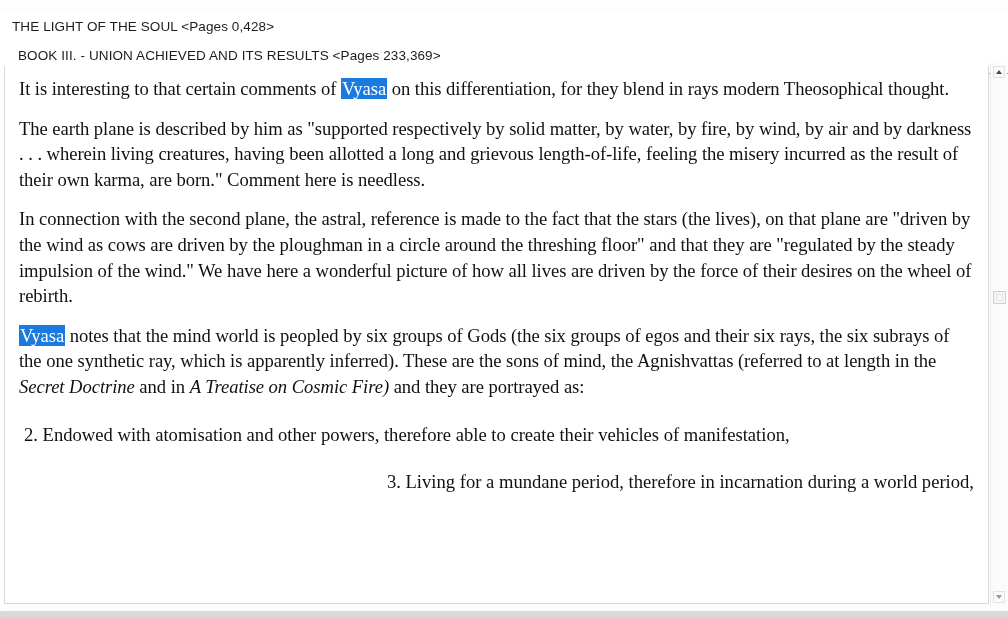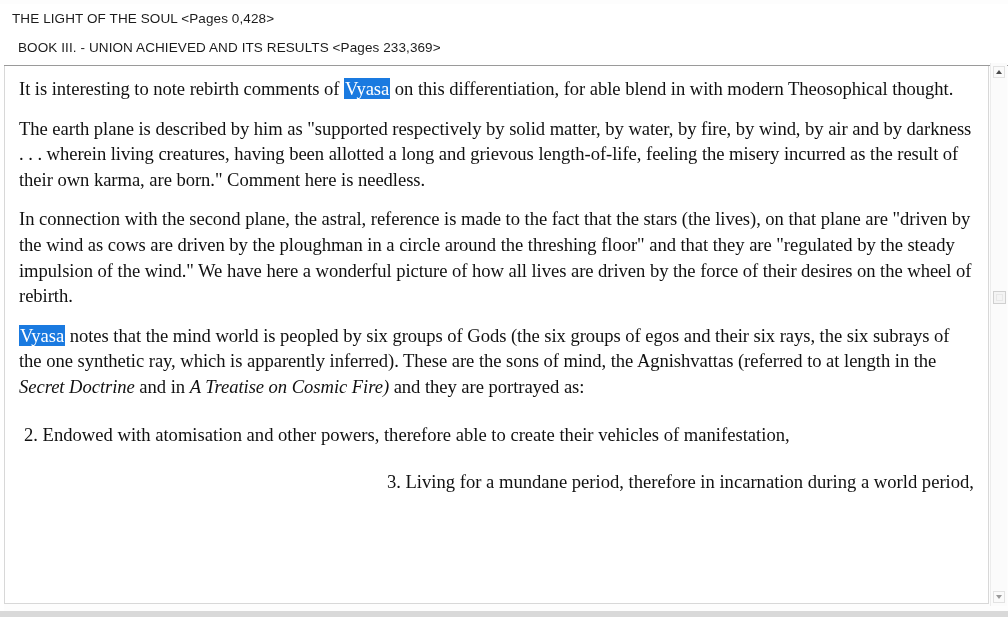--- a/index.html
+++ b/index.html
@@ -19,21 +19,21 @@
     width: 1008px;
     height: 617px;
     background: #fdfdfd;
     box-sizing: border-box;
   }
 
   
   .header {
     position: absolute;
     left: 0;
-    top: 4px;
+    top: 12px;
     width: 1008px;
     height: 62px;
     background: #ffffff;
     border-bottom: 1px solid #9a9a9a;
     box-sizing: border-box;
     padding: 5px 0 0 12px;
   }
   .header-line {
     font-family: "Liberation Sans", sans-serif;
     font-size: 13.5px;
@@ -184,21 +184,21 @@
   <div class="header">
     <div class="header-line">THE LIGHT OF THE SOUL &lt;Pages 0,428&gt;</div>
     <div class="header-line second">BOOK III. - UNION ACHIEVED AND ITS RESULTS &lt;Pages 233,369&gt;</div>
   </div>
 
   <div class="edge-left"></div>
 
   <div class="doc-frame">
     <div class="doc-inner">
 
-      <p class="para"><span>It is interesting to note rebirth comments of </span><span class="sel" style="background: rgb(26, 122, 224); color: rgb(255, 255, 255);">Vyasa</span><span> on this differentiation, for able blend in with modern Theosophical thought.</span></p>
+      <p class="para"><span>It is interesting to that certain comments of </span><span class="sel" style="background: rgb(26, 122, 224); color: rgb(255, 255, 255);">Vyasa</span><span> on this differentiation, for they blend in rays modern Theosophical thought.</span></p>
 
       <p class="para">The earth plane is described by him as "supported respectively by solid matter, by water, by fire, by wind, by air and by darkness .  .  .  wherein living creatures, having been allotted a long and grievous length-of-life, feeling the misery incurred as the result of their own karma, are born."  Comment here is needless.</p>
 
       <p class="para">In connection with the second plane, the astral, reference is made to the fact that the stars (the lives), on that plane are "driven by the wind as cows are driven by the ploughman in a circle around the threshing floor" and that they are "regulated by the steady impulsion of the wind."  We have here a wonderful picture of how all lives are driven by the force of their desires on the wheel of rebirth.</p>
 
       <p class="para tight"><span class="sel" style="background: rgb(26, 122, 224); color: rgb(255, 255, 255);">Vyasa</span><span> notes that the mind world is peopled by six groups of Gods (the six groups of egos and their six rays, the six subrays of the one synthetic ray, which is apparently inferred).  These are the sons of mind, the Agnishvattas (referred to at length in the </span><span class="ital">Secret Doctrine</span><span> and in </span><span class="ital">A Treatise on Cosmic Fire)</span><span> and they are portrayed as:</span></p>
 
 
       <div class="item indent2 item-2">2. Endowed with atomisation and other powers, therefore able to create their vehicles of manifestation,</div>
 

